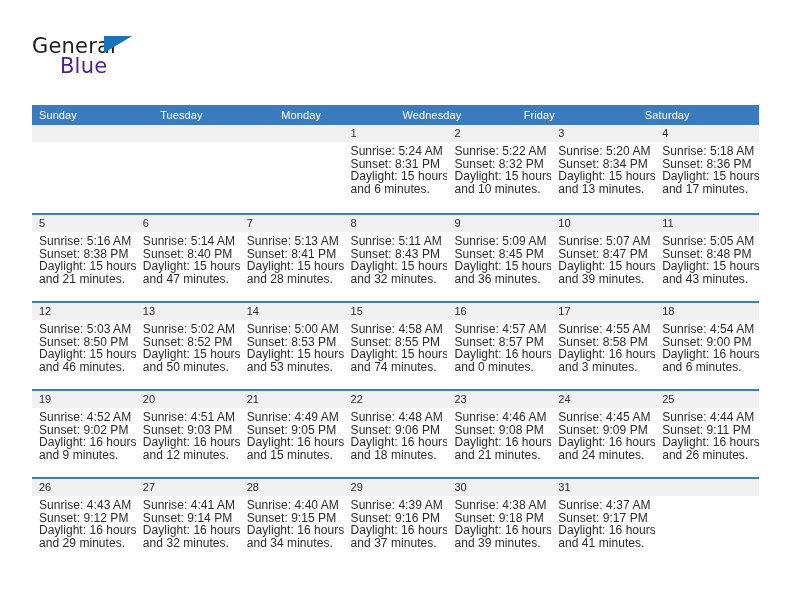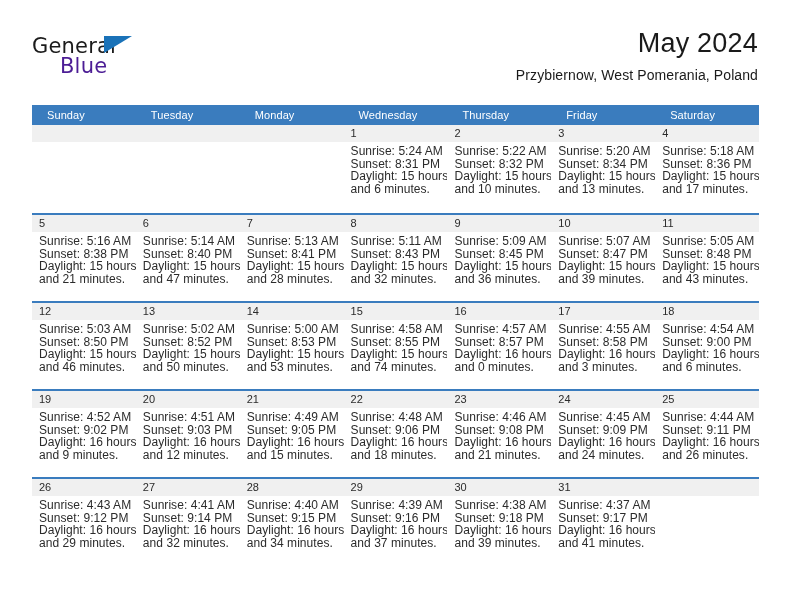--- a/index.html
+++ b/index.html
@@ -98,21 +98,21 @@
   .weekday-row {
     display: flex;
     background: #3a7cbe;
     height: 20px;
   }
   .weekday {
     flex: 1 1 0;
     color: #ffffff;
     font-size: 11px;
     line-height: 20px;
-    padding-left: 15px;
+    padding-left: 7px;
     box-sizing: border-box;
     letter-spacing: 0.1px;
   }
   .week-row {
     display: flex;
     border-top: 2px solid #3a7cbe;
     height: 88px;
     box-sizing: border-box;
   }
   .week-row:first-of-type {
@@ -155,34 +155,29 @@
 <div class="page">
 
   <div class="header">
 
     <div class="logo">
       <span class="logo-general">General</span>
       <span class="logo-tri"></span>
       <span class="logo-blue">Blue</span>
     </div>
 
-    <div class="title-block">
-      <div class="month-title">May 2024</div>
-      <div class="location">Przybiernow, West Pomerania, Poland</div>
-    </div>
 
   </div>
 
   <div class="calendar">
     <div class="weekday-row">
         <div class="weekday">Sunday</div>
         <div class="weekday">Tuesday</div>
         <div class="weekday">Monday</div>
         <div class="weekday">Wednesday</div>
-        <div class="weekday">Thursday</div>
         <div class="weekday">Friday</div>
         <div class="weekday">Saturday</div>
       </div>
     <div id="calendar-body">
         <div class="week-row">
           <div class="day-cell empty">
             <span class="day-num"></span>
           </div>
           <div class="day-cell empty">
             <span class="day-num"></span>

